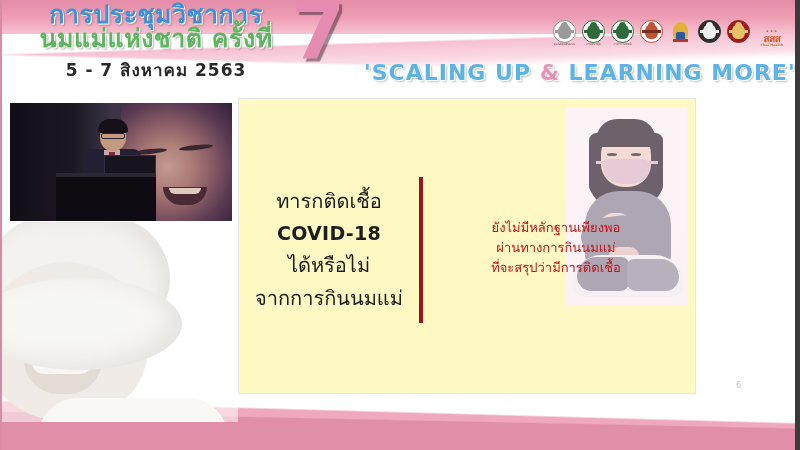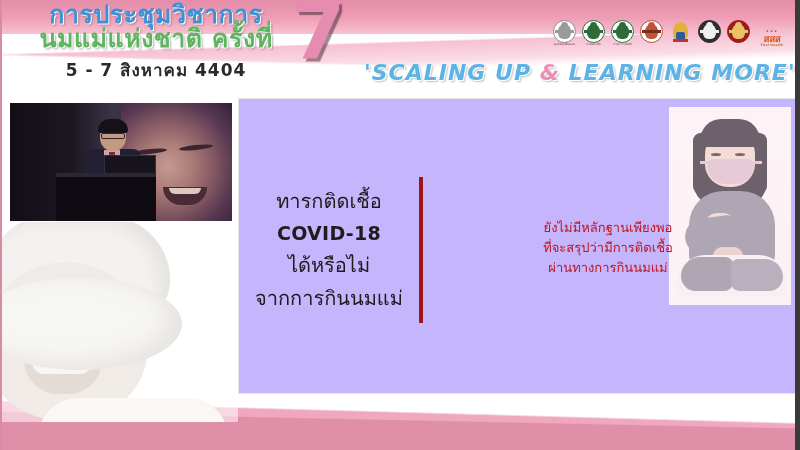--- a/index.html
+++ b/index.html
@@ -65,21 +65,21 @@
   }
   .edition-num{
     position:absolute;left:289px;top:-8px;
     font-size:78px;font-weight:bold;color:#e58cb0;
     line-height:1;
     text-shadow:3px 3px 1px rgba(70,45,55,.55);
     font-family:"DejaVu Sans","Liberation Sans",sans-serif;
   }
   .tagline{
     position:absolute;left:362px;top:60px;
-    font-size:22px;font-weight:bold;font-style:italic;
+    font-size:22px;font-weight:bold;
     color:#5cb3e6;letter-spacing:1px;white-space:nowrap;
     text-shadow:1px 1px 0 #ffffff, 2px 2px 2px rgba(100,100,100,.4);
   }
   .tagline .amp{color:#e890b5;}
 
   
   .logo-row{
     position:absolute;right:6px;top:20px;display:flex;align-items:flex-end;
     gap:4px;z-index:12;
   }
@@ -177,22 +177,22 @@
     border-radius:0 0 42px 42px;background:#c0b1a3;}
   .wm-teeth{position:absolute;left:30px;top:140px;width:60px;height:12px;
     background:#efeae4;border-radius:0 0 14px 14px;}
   .wm-shirt{position:absolute;left:36px;top:176px;width:190px;height:46px;
     background:#f2efe9;border-radius:40px 40px 0 0;}
   .wm-veil{position:absolute;left:0;top:0;width:100%;height:100%;
     background:rgba(255,255,255,.55);}
 
   
   .card{
-    position:absolute;left:236px;top:98px;width:562px;height:296px;z-index:15;
-    background:#c4b5fd;border:1px solid #e6e6e6;box-sizing:border-box;
+    position:absolute;left:236px;top:98px;width:458px;height:296px;z-index:15;
+    background:#fef9c3;border:1px solid #e6e6e6;box-sizing:border-box;
   }
   .card-inner{position:relative;width:100%;height:100%;display:flex;}
   .q-col{
     width:180px;flex:0 0 180px;display:flex;flex-direction:column;
     align-items:center;justify-content:center;padding-top:8px;
   }
   .q-line{
     font-size:20px;color:#1d1d1d;line-height:1.65;white-space:nowrap;
   }
   .q-line.en{font-weight:bold;font-size:19px;letter-spacing:.3px;}
@@ -266,21 +266,21 @@
 <div id="slide">
 
   <div class="top-band-a"></div>
   <div class="top-band-c"></div>
   <div class="top-white-wedge"></div>
 
   <div class="header">
     <div class="title-block">
       <div class="title-l1">การประชุมวิชาการ</div>
       <div class="title-l2">นมแม่แห่งชาติ ครั้งที่</div>
-      <div class="title-dates">5 - 7 สิงหาคม 4404</div>
+      <div class="title-dates">5 - 7 สิงหาคม 2563</div>
     </div>
     <div class="edition-num">7</div>
     <div class="tagline"><span>'SCALING UP </span><span class="amp">&amp;</span><span> LEARNING MORE'</span></div>
   </div>
 
   <div class="logo-row">
     <div class="logo logo-g1">
         <span class="disc"></span>
         <span class="cap"></span>
         <span class="cap2"></span>
@@ -394,22 +394,22 @@
           <span class="il-baby-head"></span>
           <span class="il-arm"></span>
           <span class="il-hand"></span>
           <span class="il-lap"></span>
           <span class="il-leg-l"></span>
           <span class="il-leg-r"></span>
           <span class="il-veil"></span>
         </div>
         <div class="a-text">
           <div class="a-line">ยังไม่มีหลักฐานเพียงพอ</div>
+          <div class="a-line">ผ่านทางการกินนมแม่</div>
           <div class="a-line">ที่จะสรุปว่ามีการติดเชื้อ</div>
-          <div class="a-line">ผ่านทางการกินนมแม่</div>
         </div>
       </div>
 
     </div>
   </div>
 
   <div class="page-num">6</div>
 
   <div class="bot-band-light"></div>
   <div class="bot-band-dark"></div>

